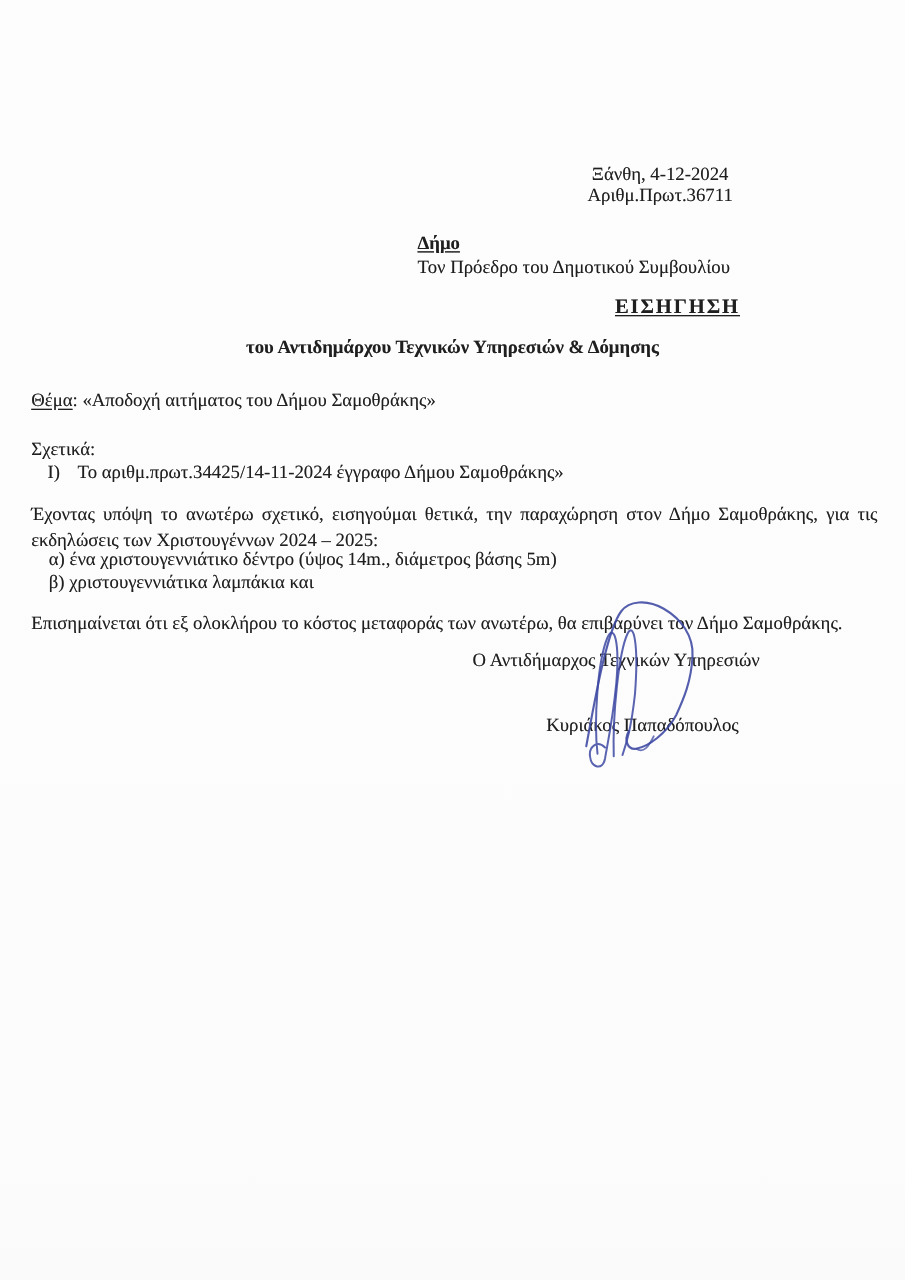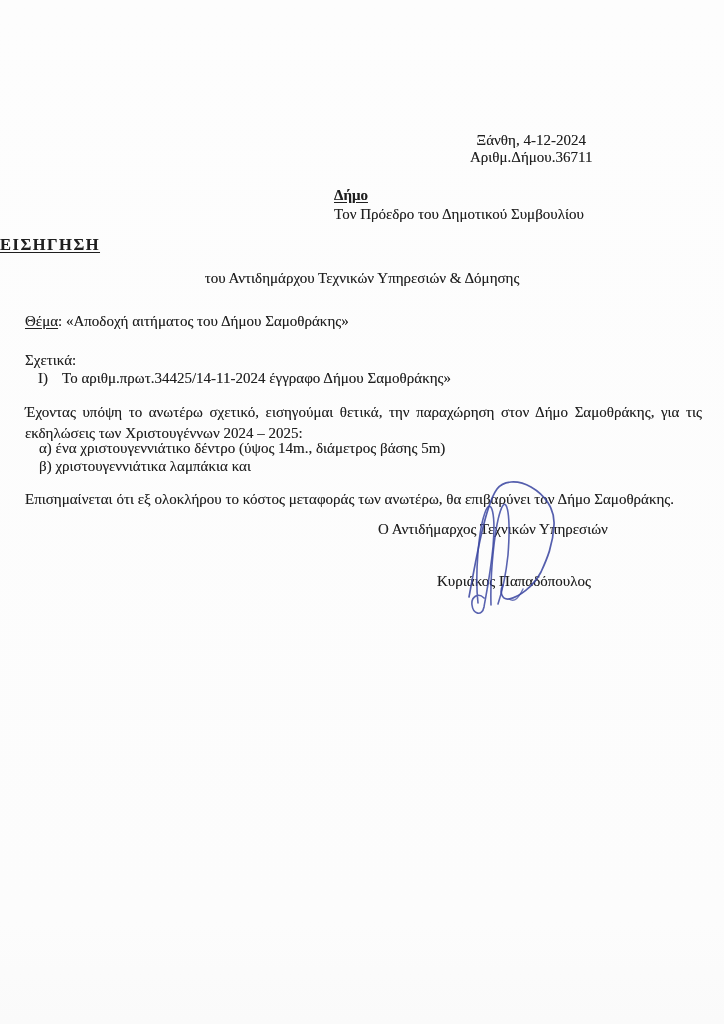--- a/index.html
+++ b/index.html
@@ -29,29 +29,31 @@
   }
   .bold { font-weight: bold; }
   .und {
     text-decoration: underline;
     text-underline-offset: 2px;
   }
   .date-block { top: 132px; left: 470px; line-height: 16.5px; text-align: center; }
   .recipient-block { top: 186px; left: 334px; line-height: 18.5px; }
   .doc-title {
     top: 235px; left: 0; width: 576px;
-    text-align: left;
+    text-align: right;
     font-size: 16.5px;
     letter-spacing: 1.5px;
     line-height: 19px;
+    padding-left: 16px;
   }
   .doc-subtitle {
     top: 269px; left: 0; width: 724px;
     text-align: center;
     line-height: 18px;
+    font-weight: bold;
   }
   .subject-line { top: 313px; left: 25px; }
   .ref-label { top: 352px; left: 25px; }
   .ref-item { top: 370px; left: 38px; }
   .ref-num { display: inline-block; width: 24px; }
   .para {
     top: 402px; left: 25px; width: 677px;
     white-space: normal;
     line-height: 20.5px;
   }
@@ -76,21 +78,21 @@
     stroke-linejoin: round;
   }
 </style>
 </head>
 <body>
 
 <div class="page">
 
   <div class="abs txt date-block">
     <div>Ξάνθη, 4-12-2024</div>
-    <div>Αριθμ.Δήμου.36711</div>
+    <div>Αριθμ.Πρωτ.36711</div>
   </div>
 
   <div class="abs txt recipient-block">
     <div class="bold und">Δήμο</div>
     <div>Τον Πρόεδρο του Δημοτικού Συμβουλίου</div>
   </div>
 
   <div class="abs txt doc-title bold und">ΕΙΣΗΓΗΣΗ</div>
 
   <div class="abs txt doc-subtitle">του Αντιδημάρχου Τεχνικών Υπηρεσιών &amp; Δόμησης</div>

